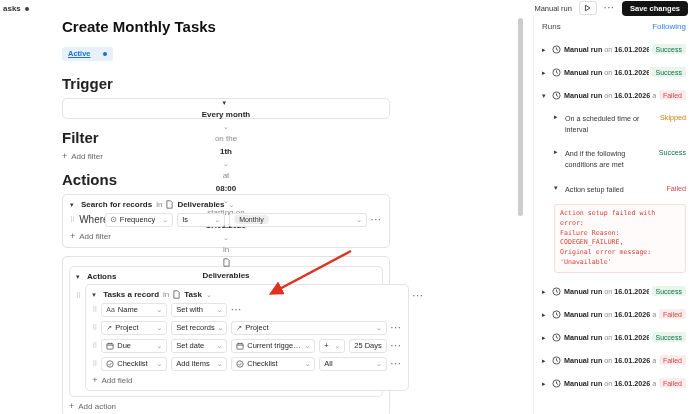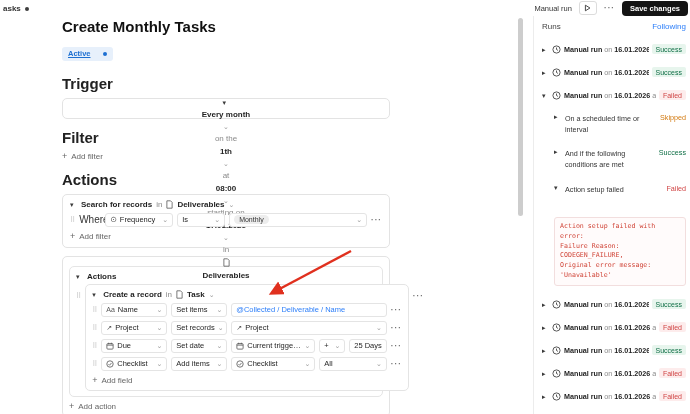--- a/index.html
+++ b/index.html
@@ -64,21 +64,21 @@
   .run-badge{flex:0 0 auto;font-size:7px;padding:1.5px 4px;border-radius:2px;}
   .st-success{color:#0e6e45;}
   .st-failed{color:#d04444;}
   .st-skipped{color:#d2790f;}
   .run-badge.st-success{background:#e7f5ed;}
   .run-badge.st-failed{background:#fdecec;}
   .run-sub{padding-left:12px;}
   .step-row{display:flex;align-items:flex-start;gap:4px;margin-top:13px;font-size:7.2px;color:#333;}
   .step-label{flex:1;max-width:104px;line-height:1.55;}
   .step-status{flex:0 0 auto;font-size:7.2px;}
-  .error-box{margin-top:22px;border:1px solid #f2dede;background:#fffbfb;border-radius:3px;
+  .error-box{margin-top:9px;border:1px solid #f2dede;background:#fffbfb;border-radius:3px;
     padding:4px 5px;font-family:"DejaVu Sans Mono",monospace;font-size:6.6px;line-height:1.5;
     color:#d04437;white-space:pre-line;}
   .arrow-overlay{position:absolute;left:0;top:0;pointer-events:none;}
 </style>
 </head>
 <body>
 
 <div class="screen">
 
   <div class="sidebar-frag">
@@ -170,44 +170,41 @@
         <div class="hrow">
           <span class="tri tri-d"></span>
           <span class="b">Actions</span>
         </div>
 
         <div class="card-row">
           <span class="drag" style="margin-top:8px;"></span>
           <div class="create-card">
             <div class="hrow">
               <span class="tri tri-d"></span>
-              <span class="b">Create a record</span>
+              <span class="b">Tasks a record</span>
               <span class="g">in</span>
               <span class="doc-ic">
                   <svg width="7" height="9" viewBox="0 0 8 10">
                     <path d="M1 .8h4.2L7 2.6v6.6H1z" fill="none" stroke="#555" stroke-width=".9"></path>
                   </svg>
                 </span>
               <span class="b">Task</span>
                 <span class="chev"></span>
             </div>
 
             <div class="frow">
               <span class="drag"></span>
               <span class="fbox" style="width:56px;">
                 <span class="ic-text"></span>
                 <span>Name</span>
                 <span class="chev ml"></span>
               </span>
               <span class="fbox" style="width:46px;">
-                <span>Set items</span>
-                <span class="chev ml"></span>
-              </span>
-              <span class="fbox" style="flex:1;">
-                <span class="token">@Collected / Deliverable / Name</span>
+                <span>Set with</span>
+                <span class="chev ml"></span>
               </span>
               <span class="dots"></span>
             </div>
 
             <div class="frow">
               <span class="drag"></span>
               <span class="fbox" style="width:56px;">
                 <span class="ic-link"></span>
                 <span>Project</span>
                 <span class="chev ml"></span>

